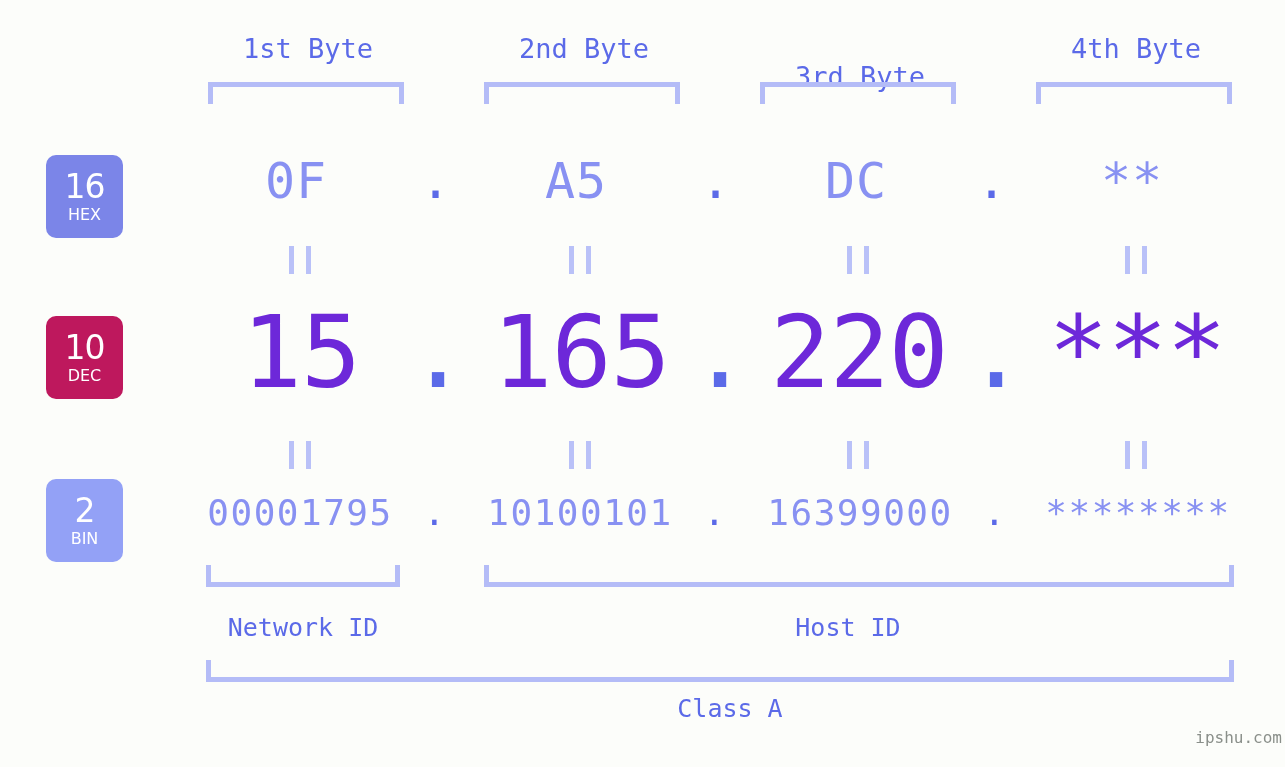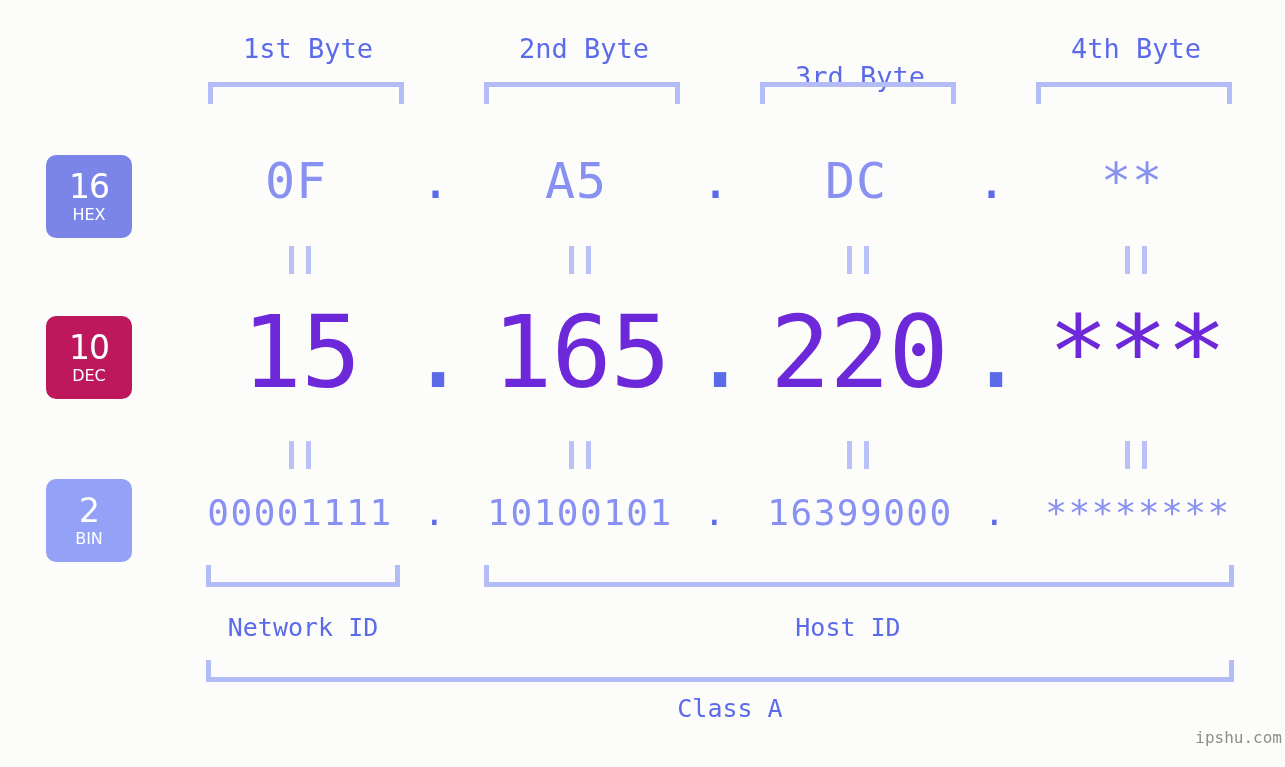--- a/index.html
+++ b/index.html
@@ -50,21 +50,21 @@
     border-bottom: 5px solid #b4bcf7;
     border-left: 5px solid #b4bcf7;
     border-right: 5px solid #b4bcf7;
     box-sizing: border-box;
   }
 
   
   .badge {
     position: absolute;
     left: 46px;
-    width: 86px;
+    width: 77px;
     height: 83px;
     border-radius: 10px;
     color: #ffffff;
     display: flex;
     flex-direction: column;
     align-items: center;
     justify-content: center;
     font-family: "DejaVu Sans", "Liberation Sans", sans-serif;
     line-height: 1;
   }
@@ -262,21 +262,21 @@
         <i></i>
         <i></i>
       </div>
     <div class="eq" style="left:1125px; top:441px;">
         <i></i>
         <i></i>
       </div>
   </div>
 
   <div class="row-bin">
-    <div class="cell" style="left:180px; width:240px;">00001111</div>
+    <div class="cell" style="left:180px; width:240px;">00001795</div>
     <div class="cell dot" style="left:418px;">.</div>
     <div class="cell" style="left:460px; width:240px;">10100101</div>
     <div class="cell dot" style="left:698px;">.</div>
     <div class="cell" style="left:740px; width:240px;">16399000</div>
     <div class="cell dot" style="left:978px;">.</div>
     <div class="cell" style="left:1018px; width:240px;">********</div>
   </div>
 
   <div>
     <div class="bracket-up" style="left:206px; top:565px; width:194px;"></div>

